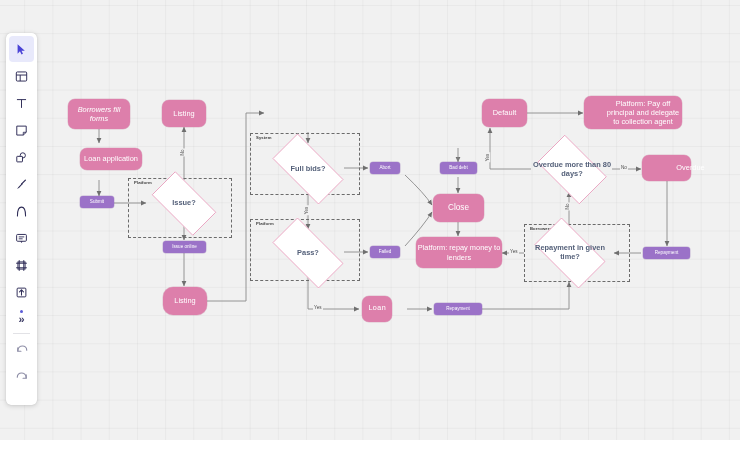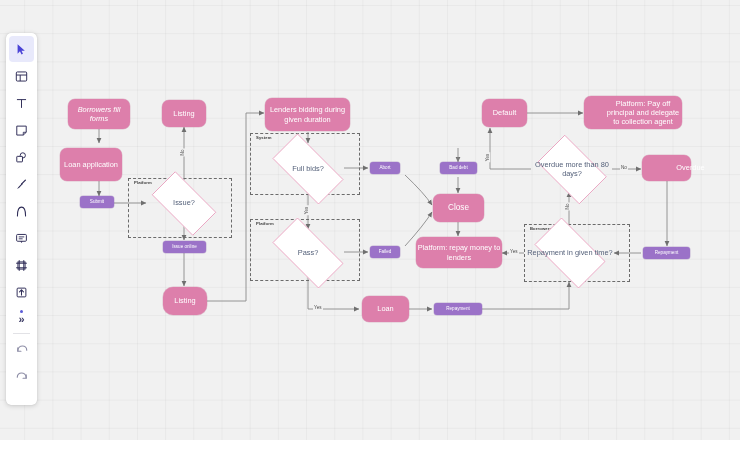--- a/index.html
+++ b/index.html
@@ -82,21 +82,21 @@
     z-index: 3;
   }
   .diamond .dshape {
     position: absolute; left: 0; top: 0; width: 100%; height: 100%;
     background: #ffffff;
     border: 1px solid #e389ae;
     transform: rotate(45deg) scale(0.707);
   }
   .diamond .dlabel {
     position: relative; z-index: 2;
-    color: #55617a; font-size: 7.4px; text-align: center; line-height: 1.2;
+    color: #55617a; font-size: 7.4px; text-align: center; line-height: 1.2; font-weight: bold;
   }
 
   
   .lane {
     position: absolute;
     border: 1.1px dashed #6b6b6b;
     z-index: 2;
   }
   .lane .lane-label {
     position: absolute; left: 4px; top: 1px;
@@ -204,52 +204,51 @@
     <div class="lane" style="left:250px; top:219px; width:110px; height:62px;">
       <span class="lane-label">Platform</span>
     </div>
 
     <div class="lane" style="left:524px; top:224px; width:106px; height:58px;">
       <span class="lane-label">Borrowers</span>
     </div>
 
     <div class="node n-pink" style="left:68px; top:99px; width:62px; height:30px;font-style:italic;">Borrowers fill forms</div>
 
-    <div class="node n-pink" style="left:60px; top:148px; width:62px; height:33px;">Loan application</div>
+    <div class="node n-pink" style="left:80px; top:148px; width:62px; height:22px;">Loan application</div>
 
     <div class="node n-purple" style="left:80px; top:196px; width:34px; height:12px;">Submit</div>
 
     <div class="diamond" style="left:143px; top:180px; width:82px; height:47px;">
       <span class="dshape"></span>
       <span class="dlabel">Issue?</span>
     </div>
 
     <div class="node n-pink" style="left:162px; top:100px; width:44px; height:27px;">Listing</div>
 
     <div class="node n-purple" style="left:163px; top:241px; width:43px; height:12px;">Issue online</div>
 
     <div class="node n-pink" style="left:163px; top:287px; width:44px; height:28px;border-radius:10px;">Listing</div>
 
-    <div class="node n-pink" style="left:265px; top:98px; width:85px; height:33px;">Lenders bidding during given duration</div>
 
     <div class="diamond" style="left:262px; top:144px; width:92px; height:50px;">
       <span class="dshape"></span>
       <span class="dlabel">Full bids?</span>
     </div>
 
     <div class="node n-purple" style="left:370px; top:162px; width:30px; height:12px;">Abort</div>
 
     <div class="diamond" style="left:262px; top:228px; width:92px; height:50px;">
       <span class="dshape"></span>
       <span class="dlabel">Pass?</span>
     </div>
 
     <div class="node n-purple" style="left:370px; top:246px; width:30px; height:12px;">Failed</div>
 
-    <div class="node n-pink" style="left:362px; top:296px; width:47px; height:26px;">Loan</div>
+    <div class="node n-pink" style="left:362px; top:296px; width:30px; height:26px;font-family:Liberation Mono, monospace;">Loan</div>
 
     <div class="node n-purple" style="left:434px; top:303px; width:48px; height:12px;">Repayment</div>
 
     <div class="node n-pink" style="left:416px; top:237px; width:86px; height:31px;">Platform: repay money to lenders</div>
 
     <div class="node n-pink big" style="left:433px; top:194px; width:51px; height:28px;">Close</div>
 
     <div class="node n-purple" style="left:440px; top:162px; width:37px; height:12px;">Bad debt</div>
 
     <div class="node n-pink" style="left:482px; top:99px; width:45px; height:28px;">Default</div>

